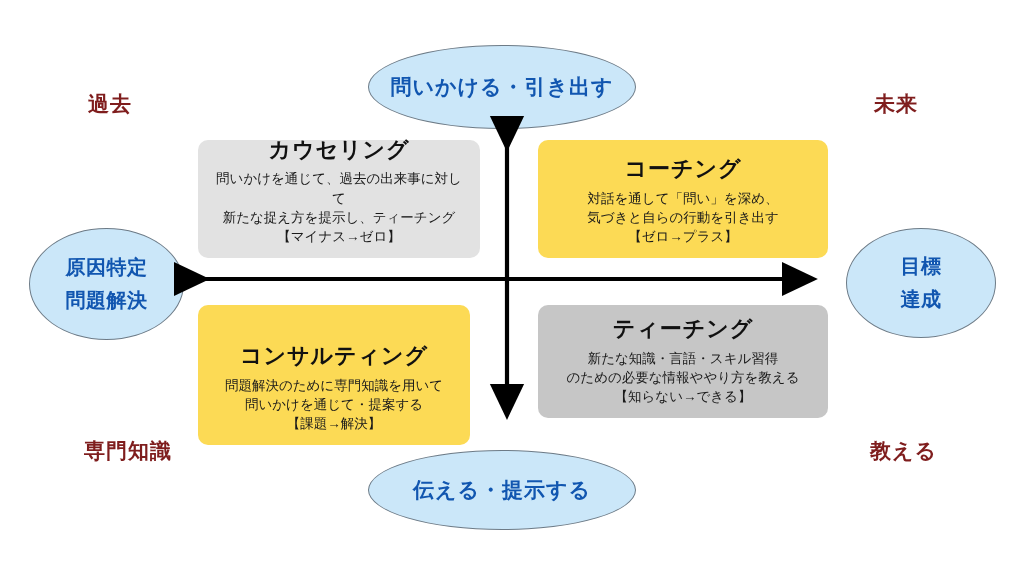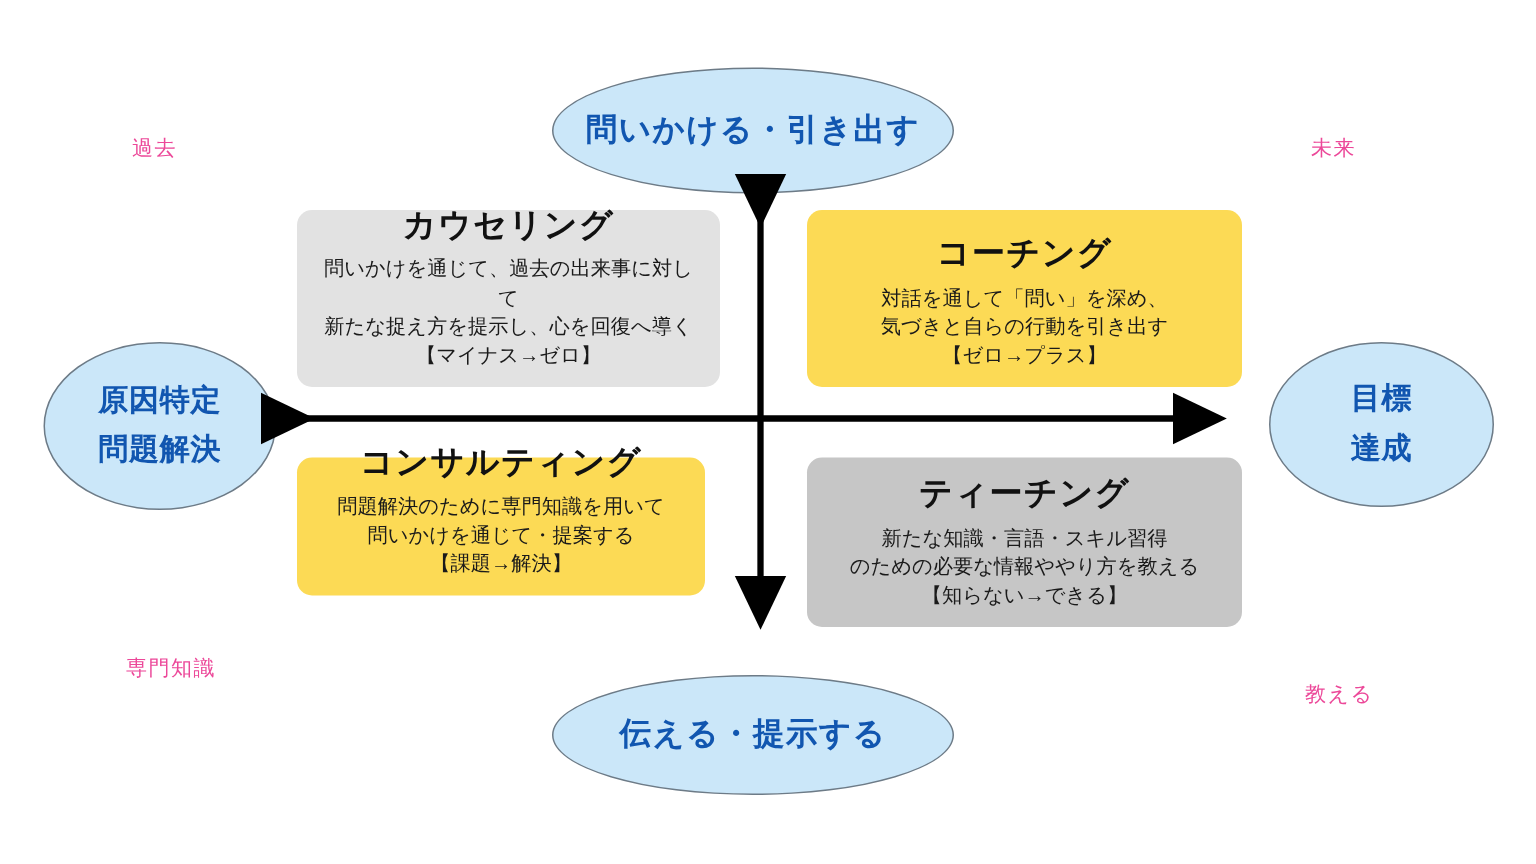--- a/index.html
+++ b/index.html
@@ -16,30 +16,30 @@
     position: relative;
     width: 1024px;
     height: 576px;
     background: #ffffff;
     overflow: hidden;
   }
 
   
   .corner-label {
     position: absolute;
-    font-size: 14px;
-    font-weight: normal;
-    color: #ec4899;
+    font-size: 21px;
+    font-weight: bold;
+    color: #7f1d1d;
     letter-spacing: 1px;
     white-space: nowrap;
   }
   #label-past    { left: 88px;  top: 90px; }
   #label-future  { left: 874px; top: 90px; }
   #label-expertise { left: 84px;  top: 437px; }
-  #label-teach   { left: 870px; top: 437px; margin-top: 17px; }
+  #label-teach   { left: 870px; top: 437px; }
 
   
   .ellipse {
     position: absolute;
     background: #cbe7f9;
     border: 1.6px solid #6d7b87;
     border-radius: 50%;
     display: flex;
     flex-direction: column;
     align-items: center;
@@ -108,21 +108,21 @@
   }
   .quadrant .q-desc {
     font-size: 13.5px;
     line-height: 1.42;
     color: #1a1a1a;
     white-space: pre-line;
   }
 
   #box-counseling  { left: 198px; top: 140px; width: 282px; height: 118px; background: #e2e2e2; }
   #box-coaching    { left: 538px; top: 140px; width: 290px; height: 118px; background: #fcda55; }
-  #box-consulting  { left: 198px; top: 305px; width: 272px; height: 92px; background: #fcda55; }
+  #box-consulting  { left: 198px; top: 305px; width: 272px; height: 140px; background: #fcda55; }
   #box-teaching    { left: 538px; top: 305px; width: 290px; height: 113px; background: #c6c6c6; }
 
   #box-counseling .q-title { margin-top: 2px; }
 </style>
 </head>
 <body>
 
 <div id="canvas">
 
   <div class="corner-label" id="label-past">過去</div>
@@ -168,21 +168,21 @@
       <marker id="arrV-start" markerWidth="9" markerHeight="9" refX="7.2" refY="4.5" orient="auto">
         <path d="M0,0.4 L8.6,4.5 L0,8.6 Z" fill="#000000"></path>
       </marker>
     </defs>
     <line x1="17" y1="14" x2="17" y2="282" stroke="#000000" stroke-width="4.2" marker-start="url(#arrV-start)" marker-end="url(#arrV-end)"></line>
   </svg>
 
   <div class="quadrant" id="box-counseling">
     <div class="q-title">カウセリング</div>
     <div class="q-desc">問いかけを通じて、過去の出来事に対して
-新たな捉え方を提示し、心を回復へ導く
+新たな捉え方を提示し、ティーチング
 【マイナス→ゼロ】</div>
   </div>
 
   <div class="quadrant" id="box-coaching">
     <div class="q-title">コーチング</div>
     <div class="q-desc">対話を通して「問い」を深め、
 気づきと自らの行動を引き出す
 【ゼロ→プラス】</div>
   </div>
 

